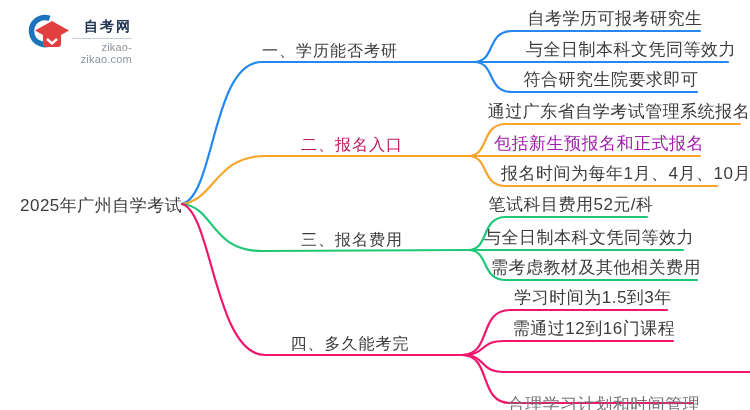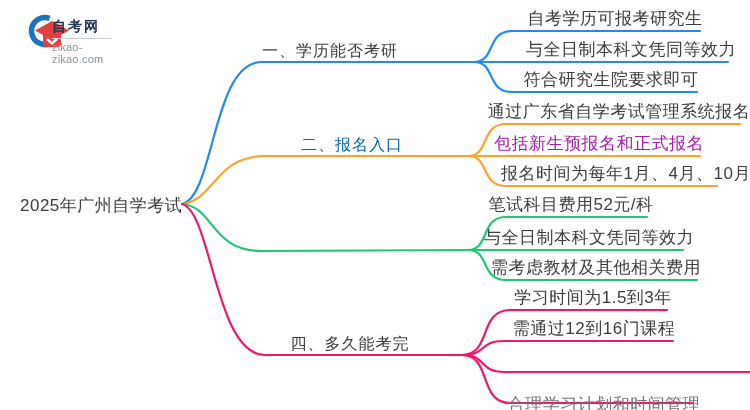--- a/index.html
+++ b/index.html
@@ -14,21 +14,21 @@
   }
   .root-label{
     position:absolute;white-space:nowrap;color:#3a3a3a;
     font-size:17px;letter-spacing:.5px;
   }
   .branch-label{font-size:16px;letter-spacing:1px;}
   .item-label{font-size:17px;letter-spacing:.5px;}
   
   .logo{position:absolute;left:28px;top:14px;width:150px;height:44px;}
   .logo svg{position:absolute;left:0;top:0;}
-  .logo-text{position:absolute;left:24px;top:4px;width:60px;text-align:left;}
+  .logo-text{position:absolute;left:44px;top:4px;width:60px;text-align:right;}
   .logo-title{font-size:14px;font-weight:bold;color:#223454;letter-spacing:2px;}
   .logo-divider{height:1px;background:#c7d0da;margin:2px 0 2px 0;}
   .logo-domain{font-size:11px;color:#8b949c;letter-spacing:.2px;}
 </style>
 </head>
 <body>
 
 <div id="canvas">
 
   <svg id="edges" viewBox="0 0 750 410" fill="none" stroke-linecap="round" stroke-linejoin="round">
@@ -73,21 +73,22 @@
     <div class="logo-text">
       <div class="logo-title">自考网</div>
       <div class="logo-divider"></div>
       <div class="logo-domain">zikao-zikao.com</div>
     </div>
   </div>
 
   <div class="root-label" style="left: 20px; top: 194px; color: rgb(60, 60, 60);">2025年广州自学考试</div>
 
   <div class="node branch-label" style="left: 330px; top: 60px; color: rgb(60, 60, 60);">一、学历能否考研</div>
-  <div class="node branch-label" style="left: 352px; top: 154px; color: #0369a1;">二、报名入口</div>
+  <div class="node branch-label" style="left: 352px; top: 154px; color: #be185d;">二、报名入口</div>
+  <div class="node branch-label" style="left: 352px; top: 249px; color: rgb(60, 60, 60);">三、报名费用</div>
   <div class="node branch-label" style="left: 350px; top: 353px; color: rgb(60, 60, 60);">四、多久能考完</div>
 
   <div class="node item-label" style="left: 615px; top: 29px; color: rgb(60, 60, 60);">自考学历可报考研究生</div>
   <div class="node item-label" style="left: 631px; top: 60px; color: rgb(60, 60, 60);">与全日制本科文凭同等效力</div>
   <div class="node item-label" style="left: 611px; top: 90px; color: rgb(60, 60, 60);">符合研究生院要求即可</div>
 
   <div class="node item-label" style="left: 619px; top: 122px; color: rgb(60, 60, 60);">通过广东省自学考试管理系统报名</div>
   <div class="node item-label" style="left: 599px; top: 154px; color: #a21caf;">包括新生预报名和正式报名</div>
   <div class="node item-label" style="left: 607px; top: 184px; color: rgb(60, 60, 60); padding-left: 38px;">报名时间为每年1月、4月、10月</div>
 

